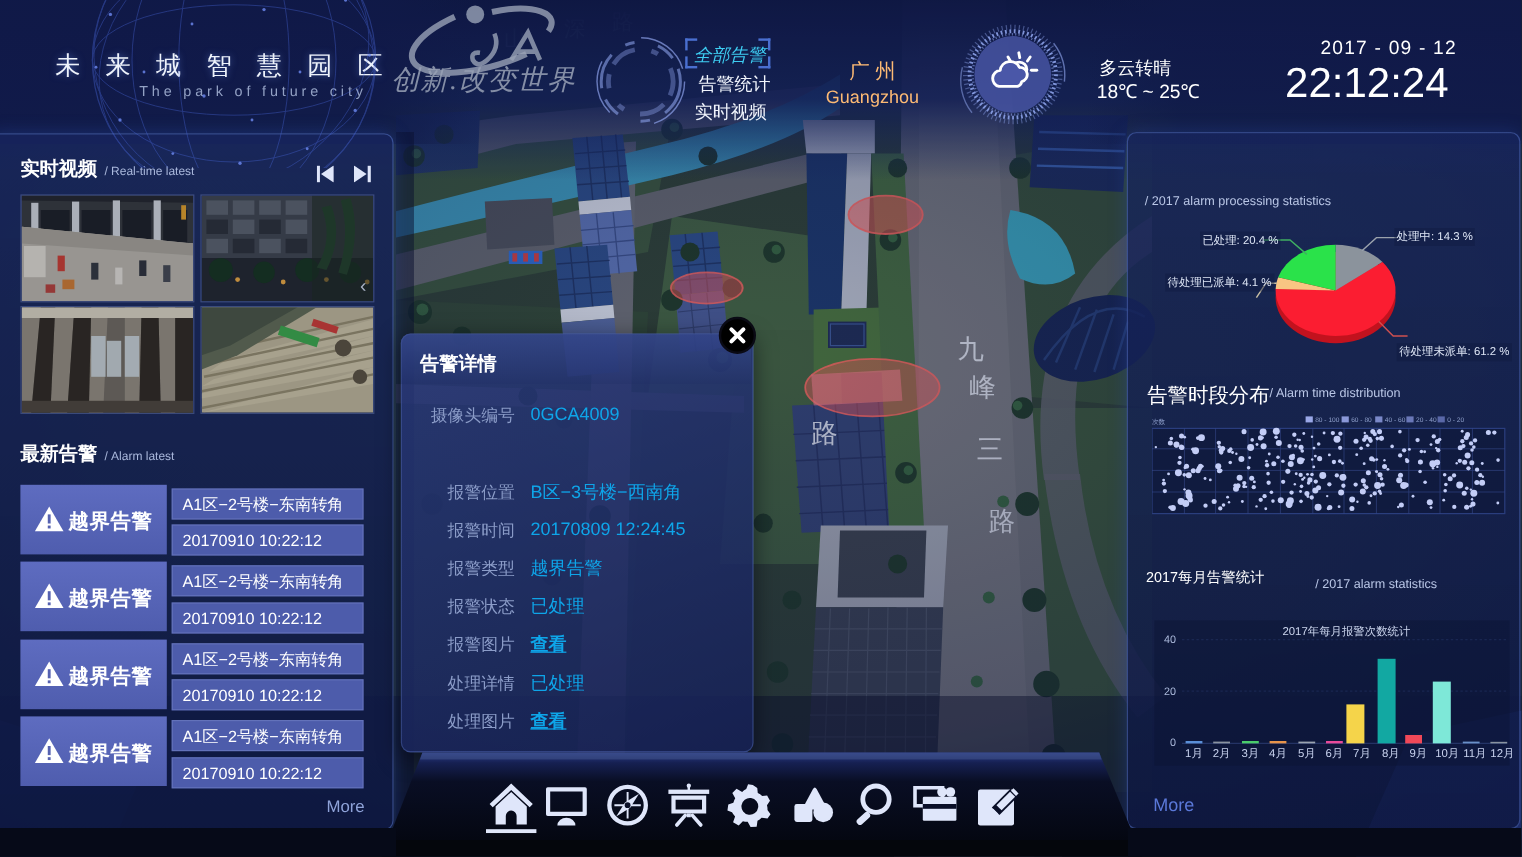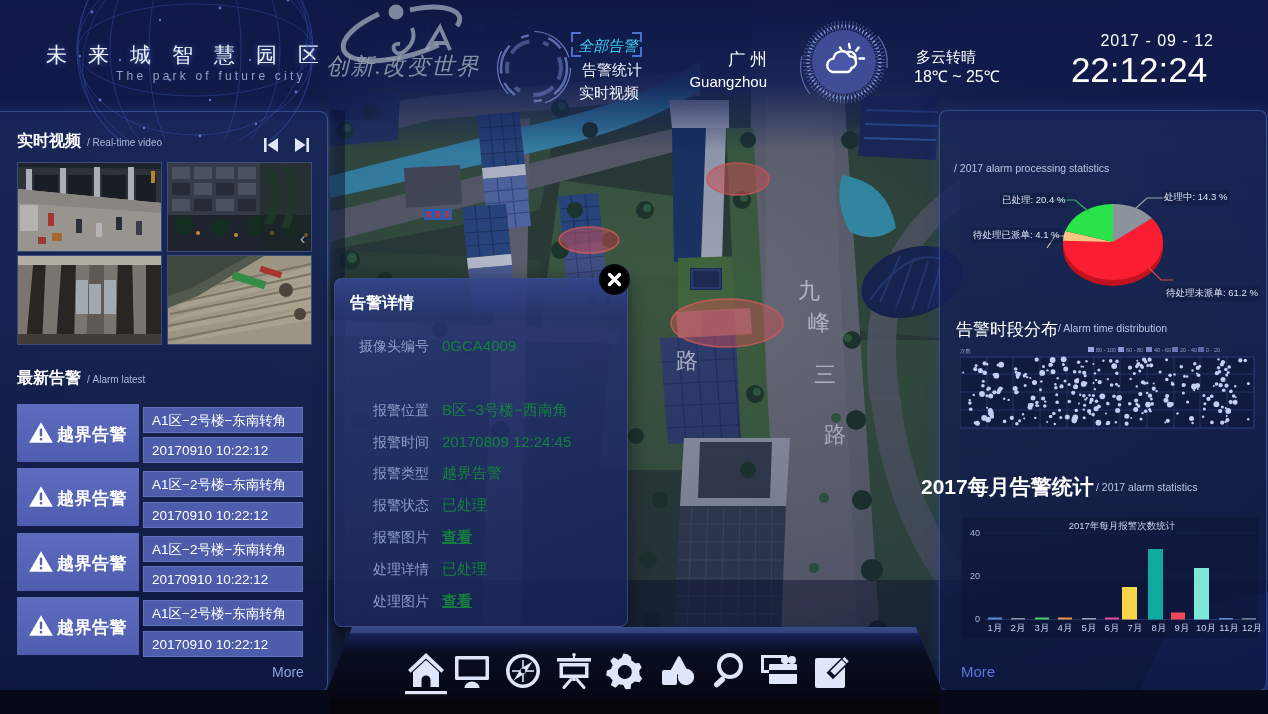--- a/index.html
+++ b/index.html
@@ -6,21 +6,21 @@
 body{width:1268px;height:714px;overflow:hidden;position:relative;background:#0c142e;font-family:"Liberation Sans",sans-serif;}
 #stage{position:absolute;left:0;top:0;width:1268px;height:714px;overflow:hidden;}
 .abs{position:absolute;}
 
 #maintitle{left:46px;top:41px;font-size:21px;color:#eef3fb;letter-spacing:21px;white-space:nowrap;text-shadow:0 0 6px rgba(120,160,255,.5);}
 #subtitle{left:84px;top:69px;font-size:12px;color:#93a1c4;letter-spacing:3.2px;white-space:nowrap;margin-left:32px;}
 #menu1{left:578px;top:37px;font-size:15px;color:#3ecdf2;white-space:nowrap;font-style:italic;}
 #menu2{left:582px;top:61px;font-size:15px;color:#f0f4fc;white-space:nowrap;}
 #menu3{left:579px;top:84px;font-size:15px;color:#f0f4fc;white-space:nowrap;}
 .corner{position:absolute;width:8px;height:8px;border-color:#4a6fd0;border-style:solid;}
-#cityname{left:687px;top:48px;width:80px;text-align:right;color:#ffffff;}
+#cityname{left:687px;top:48px;width:80px;text-align:center;color:#fdba74;}
 #cityname .cn{font-size:17px;}
 #cityname .en{font-size:15px;margin-top:2px;}
 #wtext1{left:916px;top:48px;font-size:15px;color:#fff;}
 #wtext2{left:914px;top:65px;font-size:16px;color:#fff;}
 #datetxt{left:1064px;top:32px;width:150px;text-align:right;font-size:16px;color:#fff;letter-spacing:1px;}
 #timetxt{left:1064px;top:50px;width:150px;text-align:center;font-size:35px;color:#fff;font-weight:400;}
 
 #lpanel{left:-8px;top:111px;width:334px;height:579px;background:linear-gradient(180deg,rgba(23,37,94,.82),rgba(14,24,66,.86));border:1px solid rgba(86,116,200,.55);border-radius:8px;box-shadow:0 0 14px rgba(40,70,160,.45);}
 .ptitle{font-size:16px;font-weight:bold;color:#fff;white-space:nowrap;}
 .ptitle small{font-size:10px;font-weight:normal;color:#aab8dc;margin-left:6px;}
@@ -31,29 +31,29 @@
 .alarmL .tri{position:absolute;left:11px;top:17px;}
 .alarmL .txt{position:absolute;left:40px;top:19px;font-size:17px;font-weight:bold;letter-spacing:0.5px;}
 .cellA{position:absolute;left:143px;width:160px;height:26px;background:#4d5cab;border:1px solid rgba(140,155,215,.35);color:#fff;font-size:13.5px;line-height:26px;padding-left:8px;box-sizing:border-box;white-space:nowrap;}
 #lmore{left:272px;top:664px;font-size:14px;color:#8fa3d9;}
 
 #popup{left:334px;top:278px;width:292px;height:347px;background:linear-gradient(160deg,rgba(40,56,122,.86),rgba(22,33,84,.86));border-radius:8px;box-shadow:0 4px 18px rgba(0,0,10,.5);border:1px solid rgba(90,115,190,.4);}
 #popuphead{left:334px;top:278px;width:292px;height:42px;background:linear-gradient(180deg,rgba(60,80,150,.55),rgba(30,44,100,.25));border-radius:8px 8px 0 0;}
 #popuptitle{left:350px;top:293px;font-size:16px;font-weight:bold;color:#fff;}
 .prow{position:absolute;left:334px;width:292px;height:22px;}
 .prow .lab{position:absolute;right:197px;top:0;font-size:14px;color:#8b9cc8;white-space:nowrap;}
-.prow .val{position:absolute;left:108px;top:-1px;font-size:15px;color:#15803d;white-space:nowrap;}
+.prow .val{position:absolute;left:108px;top:-1px;font-size:15px;color:#0ea5e9;white-space:nowrap;}
 #closebtn{left:599px;top:264px;width:27px;height:27px;background:#000;border-radius:50%;border:2px solid #0a0a14;}
 
 #rpanel{left:939px;top:110px;width:326px;height:579px;background:linear-gradient(180deg,rgba(23,37,94,.78),rgba(14,24,66,.82));border:1px solid rgba(86,116,200,.5);border-radius:8px;box-shadow:0 0 14px rgba(40,70,160,.4);}
 #rtitle1{left:956px;top:139px;font-size:17px;font-weight:normal;color:#fff;}
 #rsub1{left:954px;top:162px;font-size:10.5px;color:#b9c6e6;}
 #rtitle2{left:956px;top:318px;font-size:17px;font-weight:normal;color:#fff;}
 #rsub2{left:1058px;top:322px;font-size:10.5px;color:#b9c6e6;}
-#rtitle3{left:921px;top:473px;font-size:21px;font-weight:bold;color:#fff;}
+#rtitle3{left:955px;top:473px;font-size:12px;font-weight:normal;color:#fff;}
 #rsub3{left:1096px;top:481px;font-size:10.5px;color:#b9c6e6;}
 .pielab{position:absolute;font-size:9.5px;color:#dde5f5;background:rgba(16,26,64,.45);padding:1px 2px;white-space:nowrap;}
 #barbox{left:962px;top:517px;width:296px;height:121px;background:rgba(12,20,52,.45);}
 #bartitle{left:974px;top:520px;width:296px;text-align:center;font-size:9.5px;color:#ccd6ee;}
 #rmore{left:961px;top:663px;font-size:15px;color:#5a78d8;}
 .u{text-decoration:underline;font-weight:bold;}
 </style>
 </head>
 <body>
 <div id="stage">
@@ -314,21 +314,21 @@
 <div class="abs" id="cityname">
       <div class="cn">广&nbsp;州</div>
       <div class="en">Guangzhou</div>
     </div>
 <div class="abs" id="wtext1">多云转晴</div>
 <div class="abs" id="wtext2">18℃ ~ 25℃</div>
 <div class="abs" id="datetxt">2017 - 09 - 12</div>
 <div class="abs" id="timetxt">22:12:24</div>
 
 <div class="abs" id="lpanel"></div>
-<div class="abs ptitle" id="vtitle">实时视频<small>/ Real-time video</small></div>
+<div class="abs ptitle" id="vtitle">实时视频<small>/ Real-time latest</small></div>
 <div class="abs ptitle" id="atitle">最新告警<small>/ Alarm latest</small></div>
 <div class="abs" id="lmore">More</div>
 
 <svg class="abs" style="left:264px;top:138px" width="48" height="14" viewBox="0 0 48 14" fill="#dfe6fa">
  <rect x="0" y="0" width="2.6" height="14"></rect>
       <polygon points="14,0 14,14 3.5,7"></polygon>
  <polygon points="31,0 41.5,7 31,14"></polygon>
       <rect x="42.4" y="0" width="2.6" height="14"></rect>
 </svg>
 

